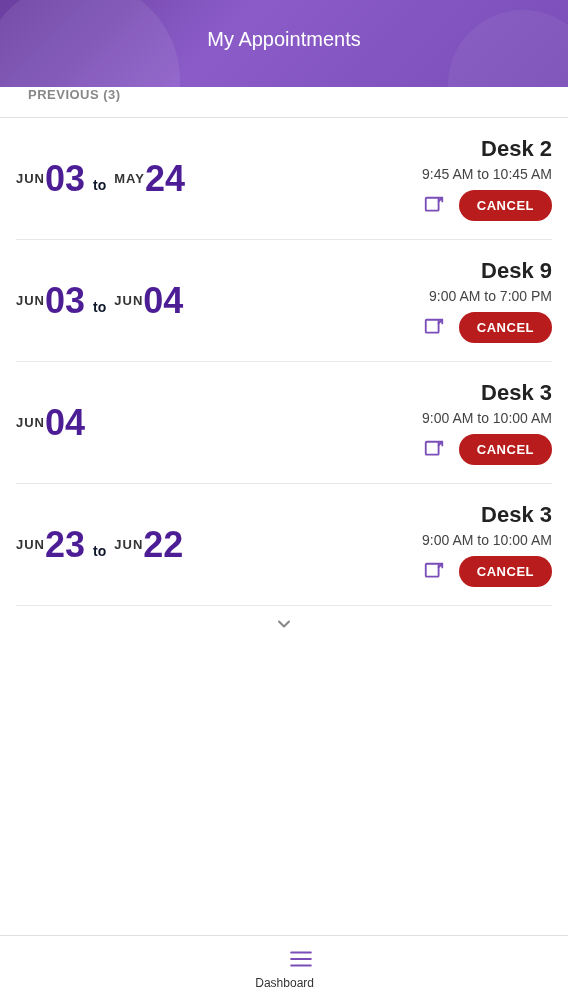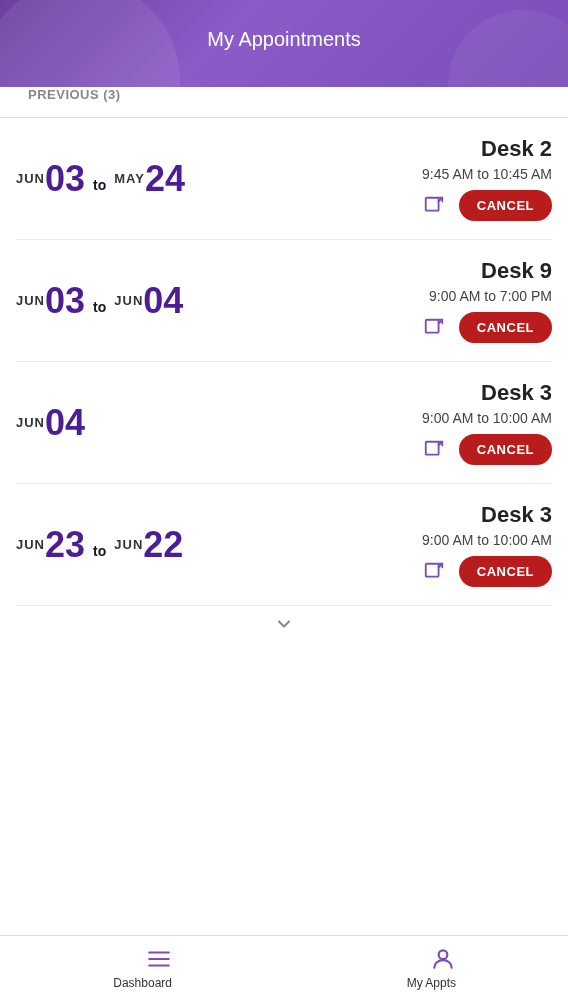--- a/index.html
+++ b/index.html
@@ -326,20 +326,13 @@
 
 <div class="bottom-nav">
   <div class="nav-item">
     <svg viewBox="0 0 24 24" fill="none" stroke="#7a4db8" stroke-width="2" stroke-linecap="round" stroke-linejoin="round">
       <line x1="3" y1="6" x2="21" y2="6"></line>
       <line x1="3" y1="12" x2="21" y2="12"></line>
       <line x1="3" y1="18" x2="21" y2="18"></line>
     </svg>
     <span class="nav-label">Dashboard</span>
   </div>
-  <div class="nav-item">
-    <svg viewBox="0 0 24 24" fill="none" stroke="#7a4db8" stroke-width="2" stroke-linecap="round" stroke-linejoin="round">
-      <circle cx="12" cy="8" r="4"></circle>
-      <path d="M4 20c0-4 3.6-7 8-7s8 3 8 7"></path>
-    </svg>
-    <span class="nav-label">My Appts</span>
-  </div>
 </div>
 
 </body></html>

